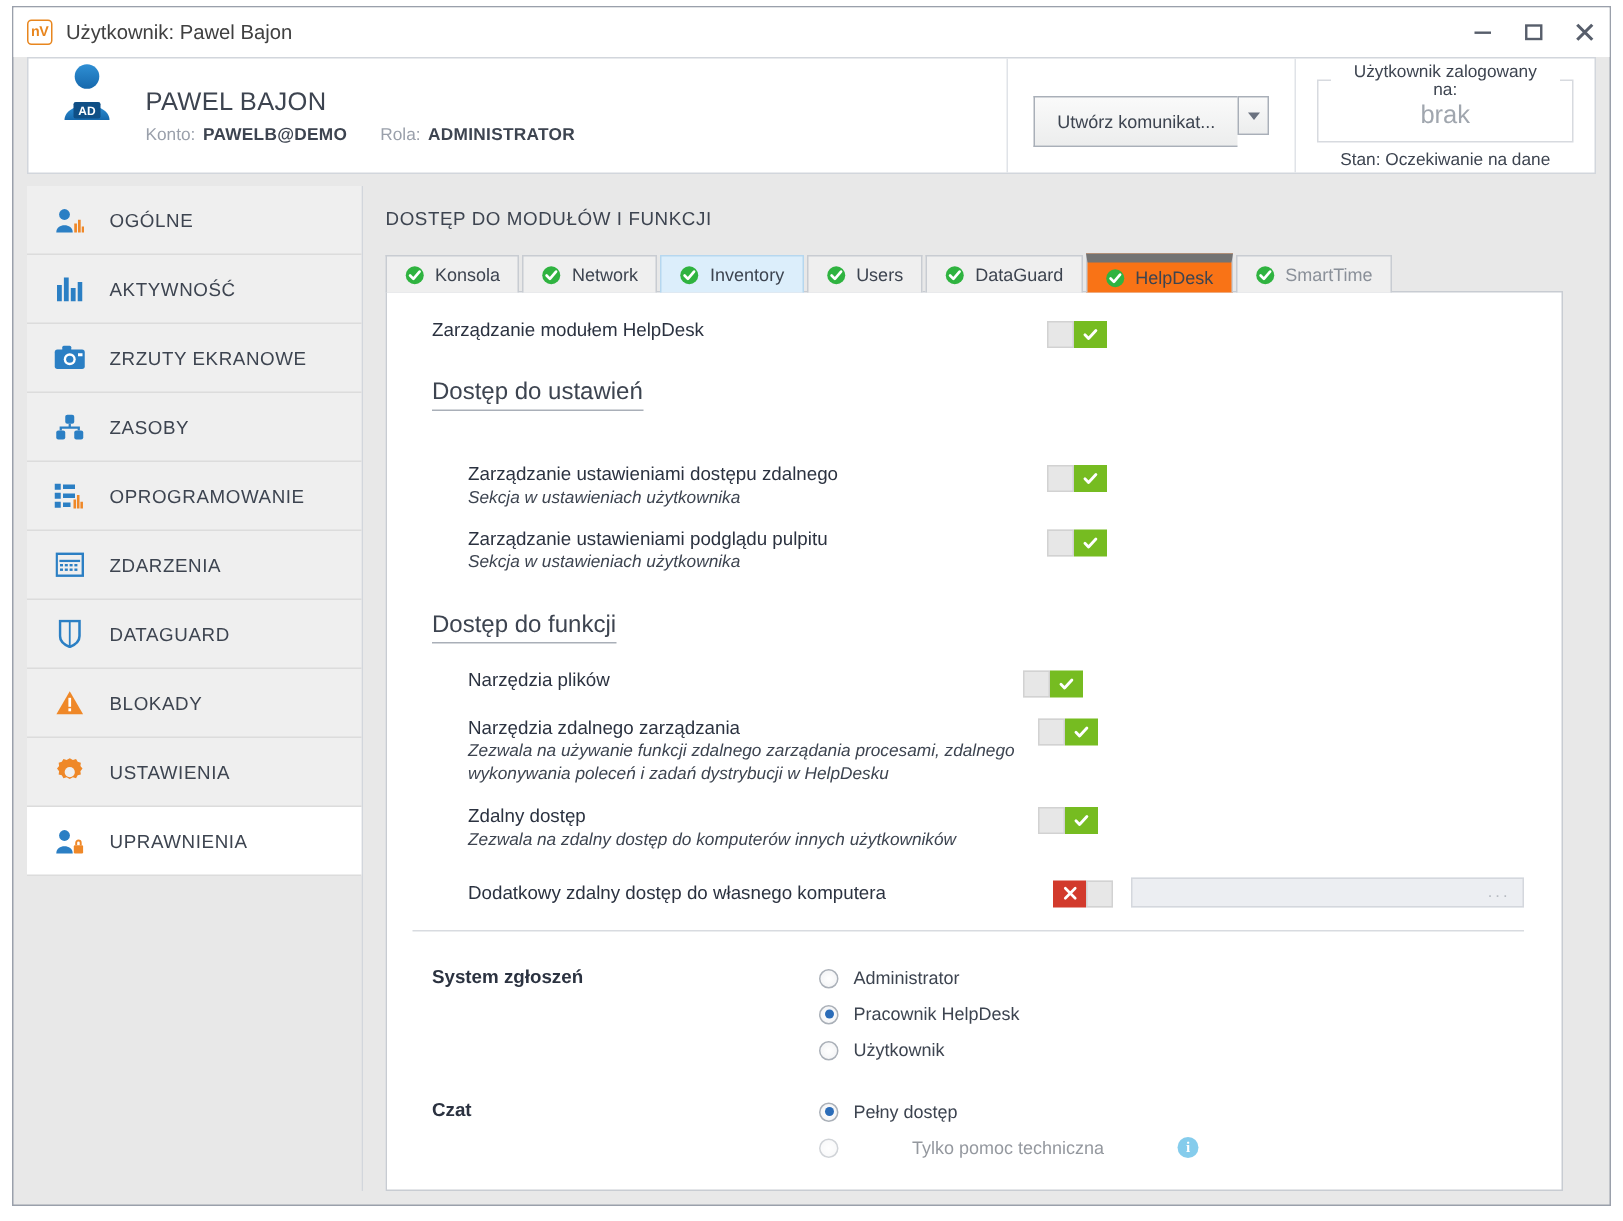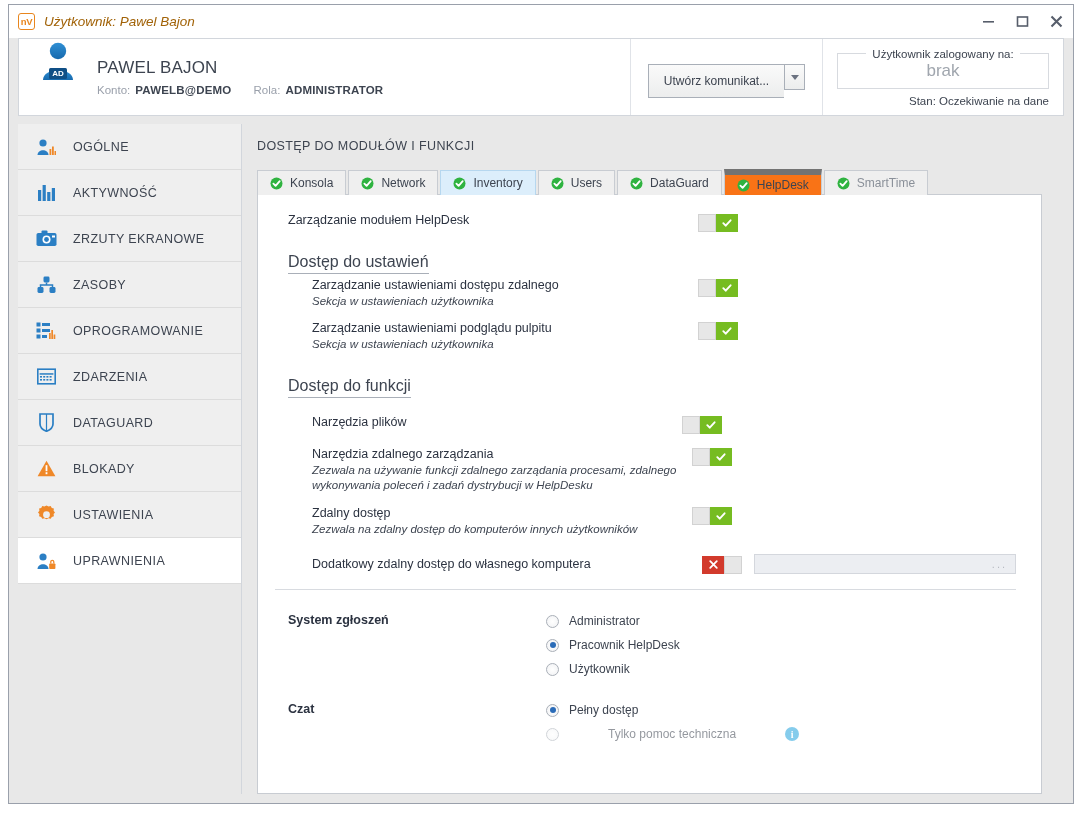--- a/index.html
+++ b/index.html
@@ -41,23 +41,22 @@
     display: flex;
     align-items: center;
     justify-content: center;
     flex: none;
     letter-spacing: -0.3px;
     background: #fff;
   }
   #title-text {
     margin-left: 9px;
     font-size: 13.5px;
-    color: #a16207;
+    color: #404040;
     white-space: nowrap;
-    font-style: italic;
   }
   #win-controls {
     margin-left: auto;
     display: flex;
     align-items: center;
     height: 100%;
   }
   .win-btn {
     width: 34px; height: 33px;
     display: flex;
@@ -136,25 +135,25 @@
     justify-content: center;
   }
   .caret-down {
     width: 0; height: 0;
     border-left: 4px solid transparent;
     border-right: 4px solid transparent;
     border-top: 5px solid #6b7280;
   }
 
   #header-status {
-    width: 241px;
+    width: 200px;
     border-left: 1px solid #e0e3e8;
     display: flex;
     flex-direction: column;
-    align-items: flex-end;
+    align-items: center;
     justify-content: center;
     flex: none;
     padding: 0 14px;
   }
   #logged-fieldset {
     width: 100%;
     border: 1px solid #d7dadf;
     margin: 0; padding: 0 8px 7px 8px;
     text-align: center;
   }
@@ -690,21 +689,21 @@
                   <path d="M2.3 6.2 L4.7 8.7 L9.6 3.3" stroke="#fff" stroke-width="1.9" fill="none" stroke-linecap="round" stroke-linejoin="round"></path>
                 </svg>
             </span>
           </div>
         </div>
 
         <div style="padding-left:13px; margin-top:21px;">
           <span class="section-head">Dostęp do ustawień</span>
         </div>
 
-        <div class="row" style="padding-left:37px; margin-top:4px;">
+        <div class="row" style="padding-left:37px; margin-top:35px;">
           <div class="row-labels">
             <div class="opt-title">Zarządzanie ustawieniami dostępu zdalnego</div>
             <div class="opt-desc">Sekcja w ustawieniach użytkownika</div>
           </div>
           <div class="toggle" style="margin-right:278px;">
             <span class="tg-off-track"></span>
             <span class="tg-on-knob">
               <svg width="12" height="12" viewBox="0 0 12 12">
                   <path d="M2.3 6.2 L4.7 8.7 L9.6 3.3" stroke="#fff" stroke-width="1.9" fill="none" stroke-linecap="round" stroke-linejoin="round"></path>
                 </svg>

